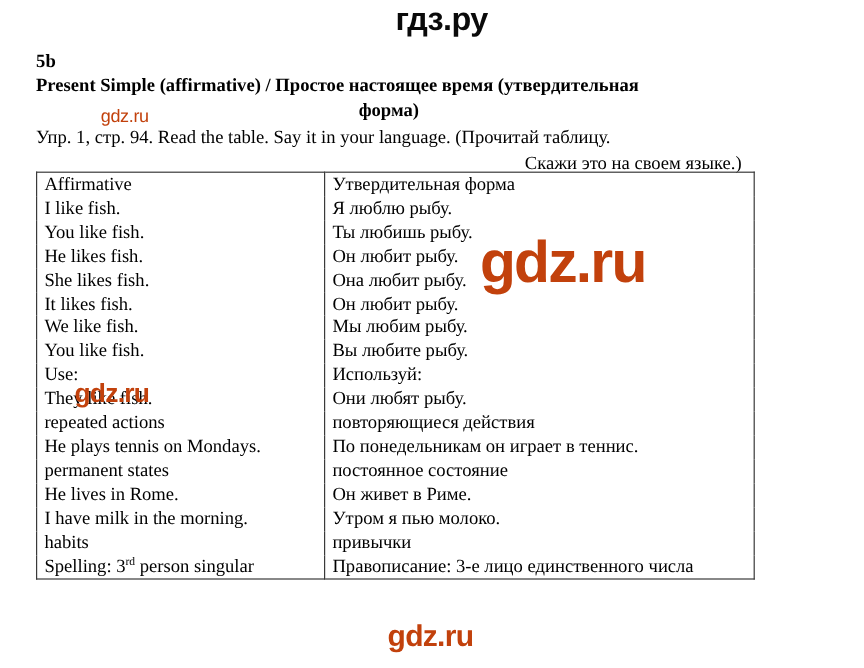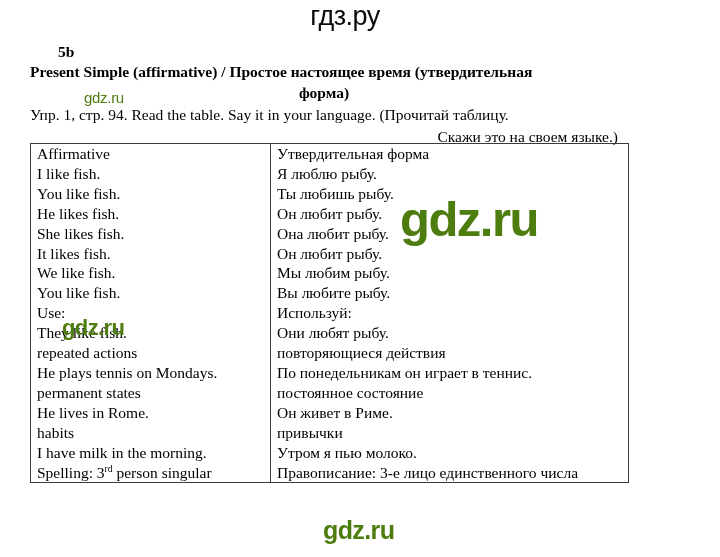--- a/index.html
+++ b/index.html
@@ -17,41 +17,41 @@
   }
 
   
   .wm-top {
     position: absolute;
     top: 0px;
     left: 0;
     width: 690px;
     text-align: center;
     font-family: "Liberation Sans", "DejaVu Sans", sans-serif;
-    font-weight: normal;
+    font-weight: bold;
     font-size: 27px;
     letter-spacing: -0.5px;
     color: #0a0a0a;
     line-height: 32px;
     user-select: none;
+    padding-left: 23px;
   }
 
   
   .heading-block {
     position: absolute;
     left: 30px;
     top: 42px;
     width: 588px;
   }
   .lbl-5b {
     font-weight: bold;
     font-size: 15.5px;
     line-height: 19px;
     letter-spacing: 0.1px;
-    margin-left: 28px;
   }
   .title-line {
     font-weight: bold;
     font-size: 15.5px;
     line-height: 21px;
     text-align: justify;
     text-justify: inter-word;
   }
   .title-line.tail {
     text-align: center;
@@ -97,21 +97,21 @@
   table.grammar tr:not(:first-child) td { border-top: none; }
   table.grammar tr:not(:last-child) td { border-bottom: none; }
 
   sup { font-size: 0.62em; vertical-align: super; line-height: 0; }
 
   
   .wm {
     position: absolute;
     font-family: "Liberation Sans", "DejaVu Sans", sans-serif;
     font-weight: bold;
-    color: #4d7c0f;
+    color: #c2410c;
     user-select: none;
     pointer-events: none;
   }
   .wm-small-1 {
     left: 84px;
     top: 89px;
     font-size: 15px;
     font-weight: normal;
     letter-spacing: -0.3px;
   }
@@ -203,26 +203,26 @@
         </tr>
         <tr>
           <td class="col-en">permanent states</td>
           <td class="col-ru">постоянное состояние</td>
         </tr>
         <tr>
           <td class="col-en">He lives in Rome.</td>
           <td class="col-ru">Он живет в Риме.</td>
         </tr>
         <tr>
+          <td class="col-en">I have milk in the morning.</td>
+          <td class="col-ru">Утром я пью молоко.</td>
+        </tr>
+        <tr>
           <td class="col-en">habits</td>
           <td class="col-ru">привычки</td>
-        </tr>
-        <tr>
-          <td class="col-en">I have milk in the morning.</td>
-          <td class="col-ru">Утром я пью молоко.</td>
         </tr>
         <tr>
           <td class="col-en">Spelling: 3<sup>rd</sup> person singular</td>
           <td class="col-ru">Правописание: 3-е лицо единственного числа</td>
         </tr>
       </tbody>
   </table>
 </div>
 
 <div class="wm wm-small-1">gdz.ru</div>

